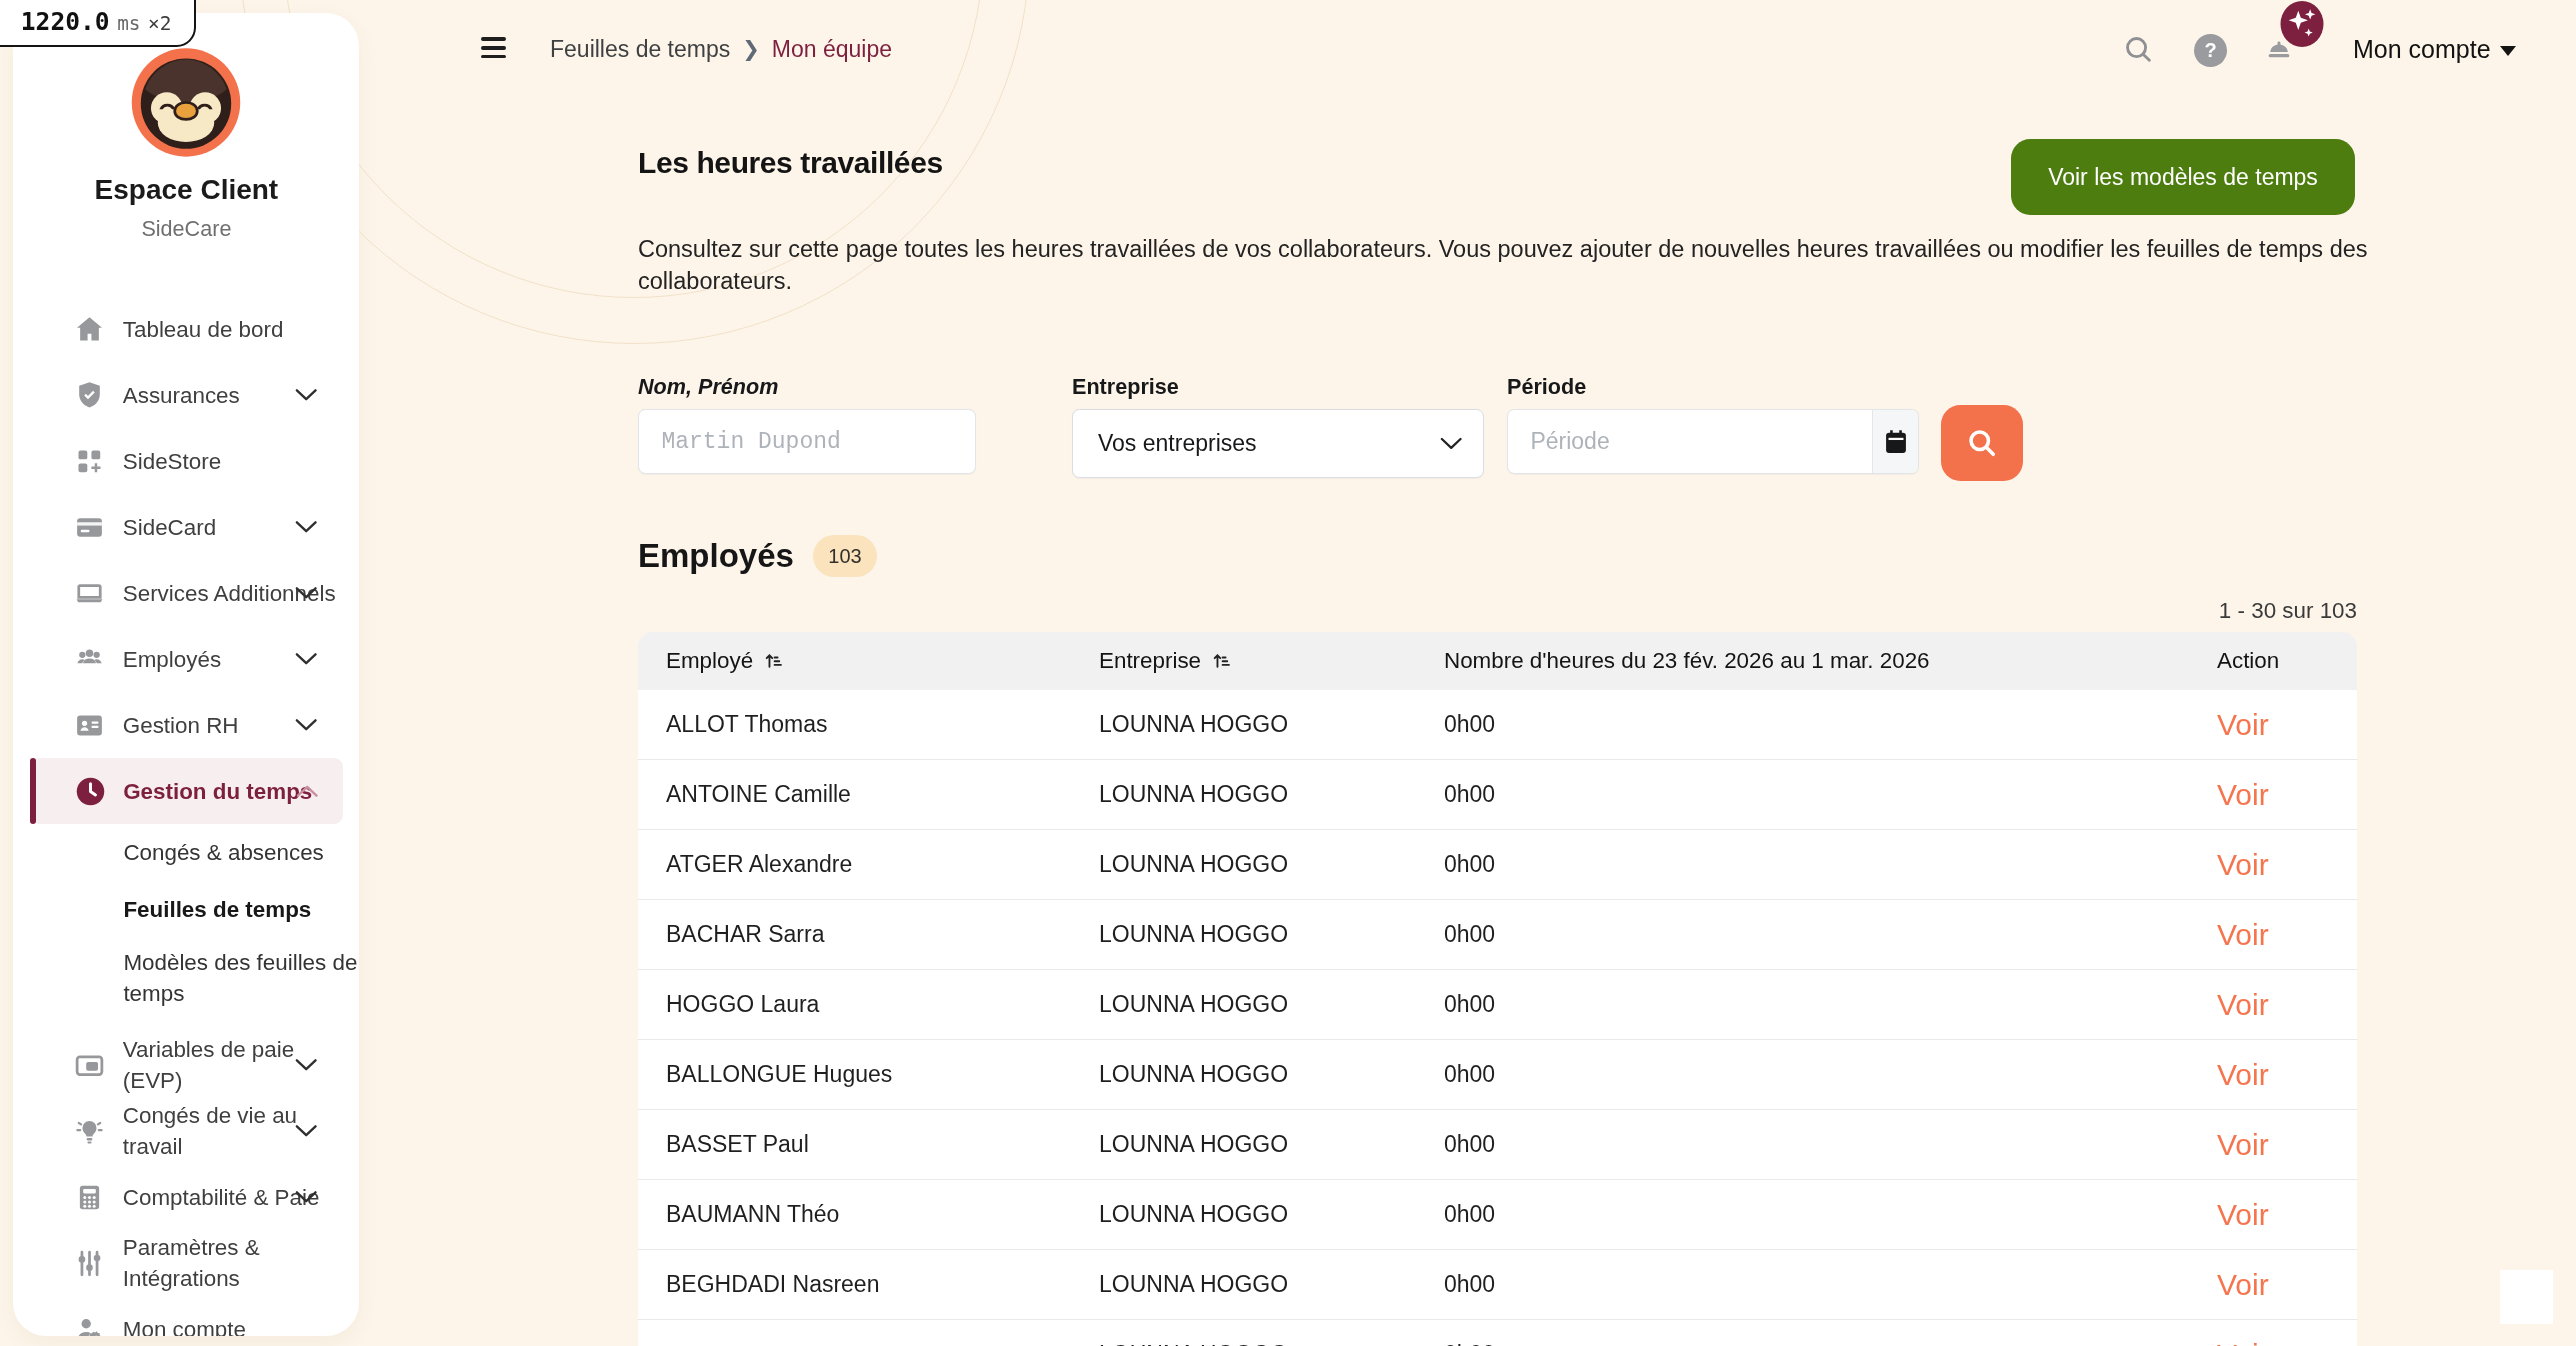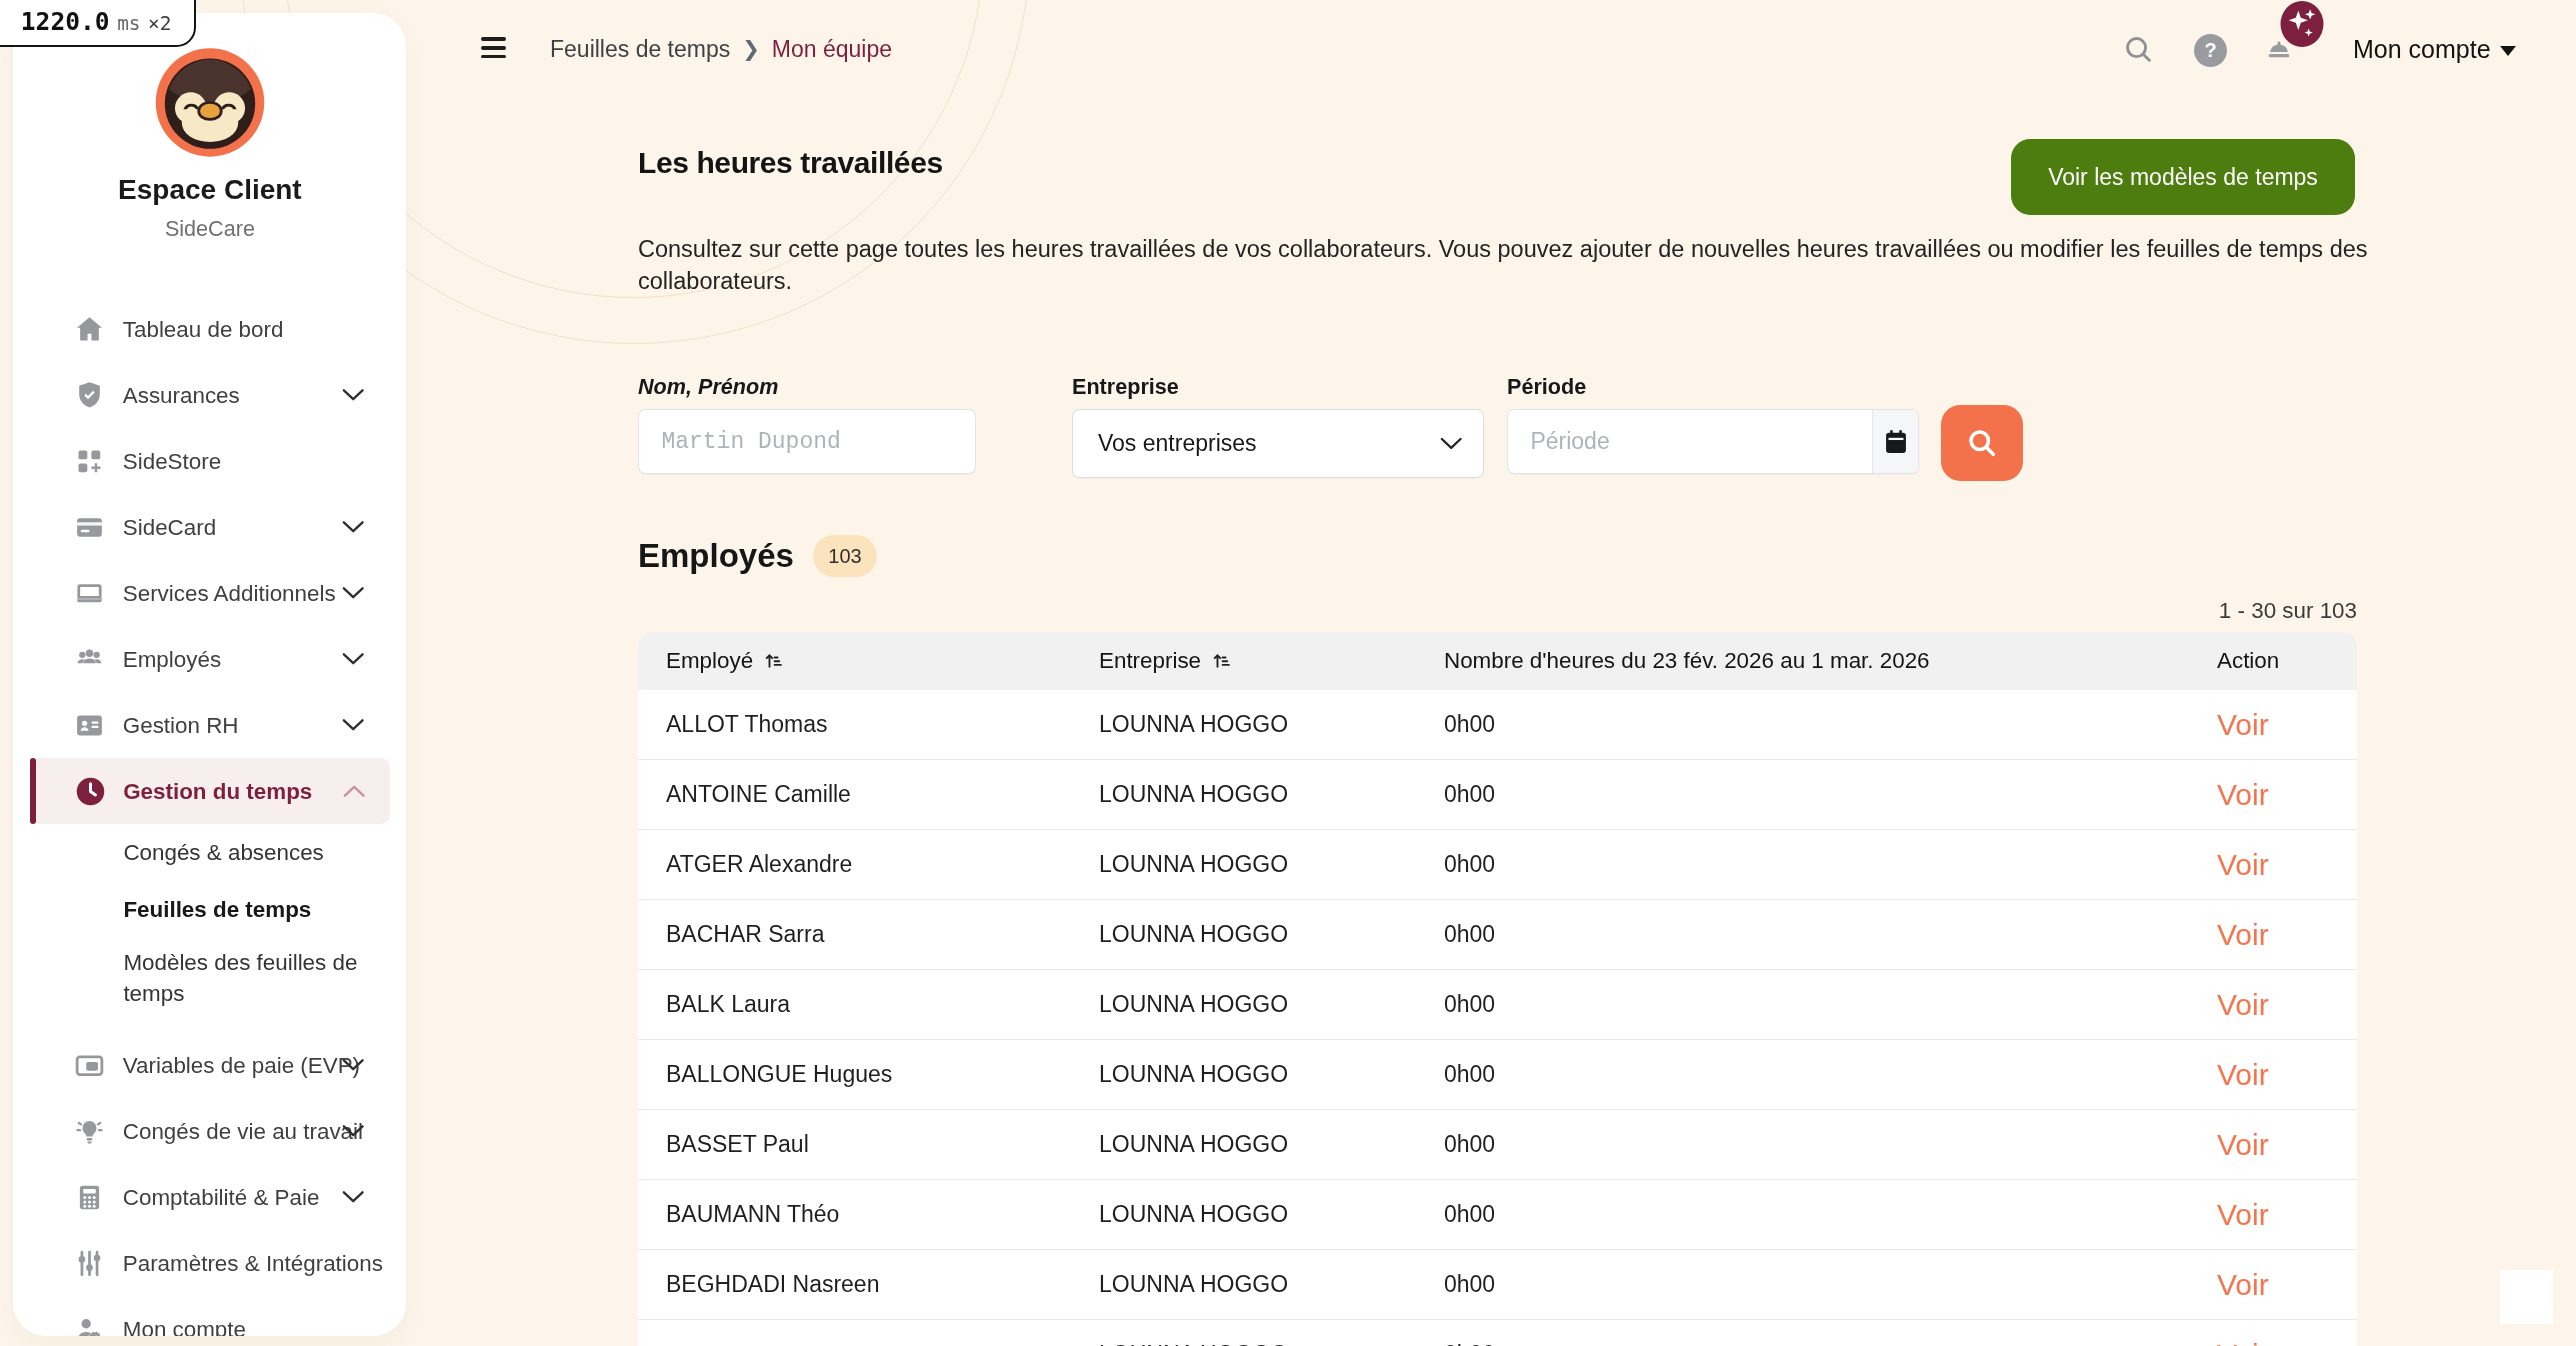--- a/index.html
+++ b/index.html
@@ -22,21 +22,21 @@
     background:#fff; border:2.2px solid #141414; border-radius:0 0 19.4px 0;
     padding:7.5px 22.4px 9px 21px;
     font-family:"DejaVu Sans Mono", monospace;
   }
   .debug-badge .t { font-size:24.6px; font-weight:700; color:#111; }
   .debug-badge .u { font-size:19.4px; color:#6A6A6A; }
   .debug-badge .m { font-size:19.4px; color:#3D3D3D; }
 
   
   .sidebar {
-    position:absolute; left:13.4px; top:13.4px; width:393px; height:1323px;
+    position:absolute; left:13.4px; top:13.4px; width:346px; height:1323px;
     background:#fff; border-radius:33px; overflow:hidden;
     box-shadow:0 7.5px 22.4px rgba(120,80,40,.05);
   }
   .logo { position:absolute; left:50%; top:33px; transform:translateX(-50%); width:113px; height:113px; }
   .app-title { position:absolute; left:0; right:0; top:161px; text-align:center; font-size:28px; font-weight:600; color:#1B1B1B; }
   .app-sub   { position:absolute; left:0; right:0; top:203px; text-align:center; font-size:21.6px; color:#6F6F6F; }
 
   .side-menu { position:absolute; left:0; right:0; top:283px; }
   .side-item {
     position:relative; display:flex; align-items:center;
@@ -503,21 +503,21 @@
         <div class="cell">0h00</div>
         <div class="cell"><a class="voir">Voir</a></div>
       </div>
       <div class="trow">
         <div class="cell">BACHAR Sarra</div>
         <div class="cell">LOUNNA HOGGO</div>
         <div class="cell">0h00</div>
         <div class="cell"><a class="voir">Voir</a></div>
       </div>
       <div class="trow">
-        <div class="cell">BALK Laura</div>
+        <div class="cell">HOGGO Laura</div>
         <div class="cell">LOUNNA HOGGO</div>
         <div class="cell">0h00</div>
         <div class="cell"><a class="voir">Voir</a></div>
       </div>
       <div class="trow">
         <div class="cell">BALLONGUE Hugues</div>
         <div class="cell">LOUNNA HOGGO</div>
         <div class="cell">0h00</div>
         <div class="cell"><a class="voir">Voir</a></div>
       </div>

